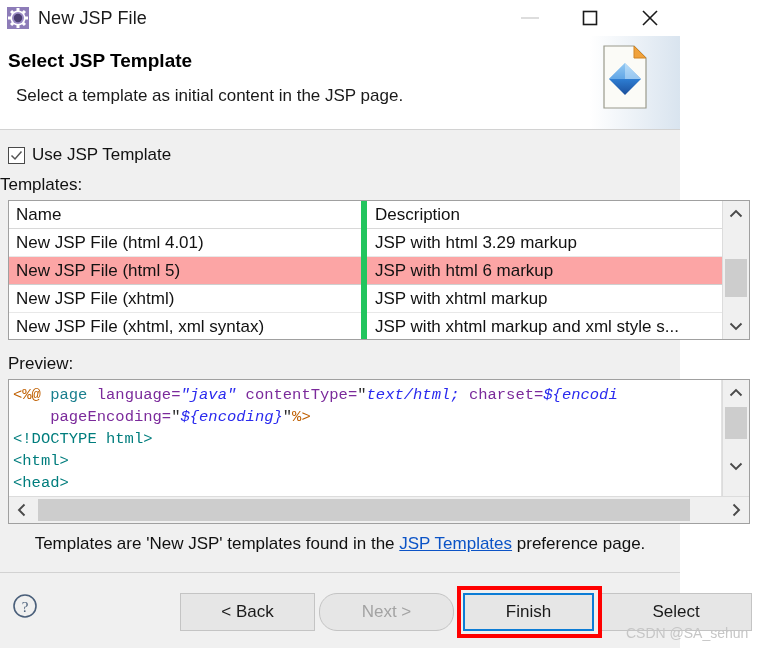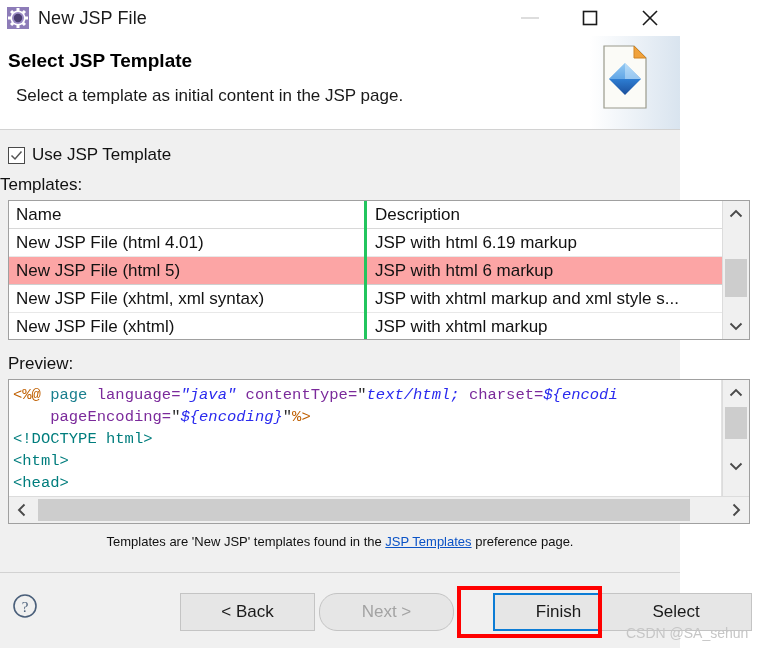--- a/index.html
+++ b/index.html
@@ -176,21 +176,21 @@
     border-bottom: 1px solid #cfcfcf;
   }
   .cell-name {
     width: 358px;
     padding-left: 7px;
     box-sizing: border-box;
     font-size: 17px;
     color: #121212;
     white-space: nowrap;
     overflow: hidden;
-    border-right: 3px solid #22c55e;
+    border-right: 6px solid #22c55e;
     height: 28px;
     line-height: 28px;
   }
   .trow.header-row .cell-name,
   .trow.header-row .cell-desc { color: #111111; }
   .cell-desc {
     flex: 1 1 auto;
     padding-left: 8px;
     box-sizing: border-box;
     font-size: 17px;
@@ -290,21 +290,21 @@
     background: #cdcdcd;
   }
 
   
   .footnote {
     position: absolute;
     left: 0;
     right: 0;
     top: 404px;
     text-align: center;
-    font-size: 13px;
+    font-size: 17px;
     color: #111111;
     white-space: nowrap;
   }
   .footnote a {
     color: #0b53c6;
     text-decoration: underline;
   }
 
   
   .buttonbar {
@@ -335,21 +335,20 @@
     display: flex;
     align-items: center;
     justify-content: center;
     white-space: nowrap;
     padding: 16px;
   }
   .btn.disabled { color: #a3a3a3; background: #e6e6e6; }
   .btn.focused {
     border: 2px solid #0c7cd5;
     background: #e6e6e6;
-    margin-left: 30px;
   }
   #btn-back   { left: 180px; width: 135px; }
   #btn-next   { left: 319px; width: 135px; border-radius: 18px; }
   #btn-finish { left: 463px; width: 131px; }
   #btn-cancel { left: 600px; width: 152px; }
 
   .annot-box {
     position: absolute;
     left: 457px;
     top: 586px;
@@ -455,33 +454,33 @@
     <div class="field-label" id="templates-label">Templates:</div>
 
     <div class="table-wrap">
       <div class="table-main">
         <div class="trow header-row">
           <div class="cell-name">Name</div>
           <div class="cell-desc">Description</div>
         </div>
         <div class="trow">
           <div class="cell-name">New JSP File (html 4.01)</div>
-          <div class="cell-desc">JSP with html 6.19 markup</div>
+          <div class="cell-desc">JSP with html 3.29 markup</div>
         </div>
         <div class="trow selected">
           <div class="cell-name">New JSP File (html 5)</div>
           <div class="cell-desc">JSP with html 6 markup</div>
         </div>
         <div class="trow">
+          <div class="cell-name">New JSP File (xhtml)</div>
+          <div class="cell-desc">JSP with xhtml markup</div>
+        </div>
+        <div class="trow">
           <div class="cell-name">New JSP File (xhtml, xml syntax)</div>
           <div class="cell-desc">JSP with xhtml markup and xml style s...</div>
-        </div>
-        <div class="trow">
-          <div class="cell-name">New JSP File (xhtml)</div>
-          <div class="cell-desc">JSP with xhtml markup</div>
         </div>
       </div>
       <div class="vscroll">
         <div class="sb-arrow">
           <svg width="16" height="12" viewBox="0 0 16 12">
               <polyline points="2.5,8.5 8,3 13.5,8.5" fill="none" stroke="#4a4a4a" stroke-width="1.9"></polyline>
             </svg>
         </div>
         <div class="sb-thumb" style="top:58px;height:38px;"></div>
         <div class="sb-arrow bottom">

